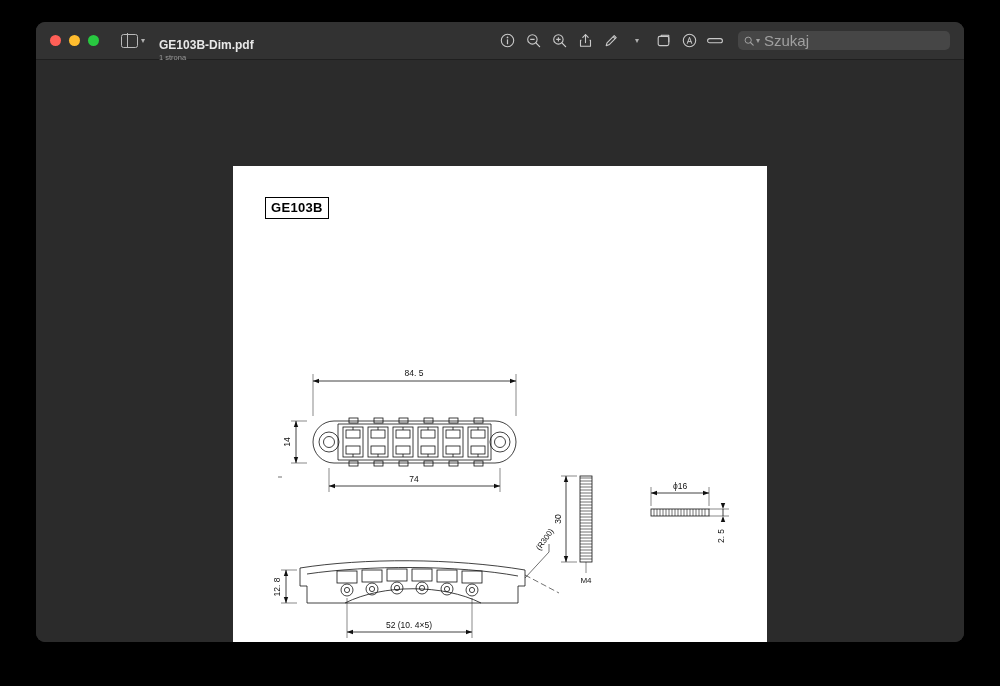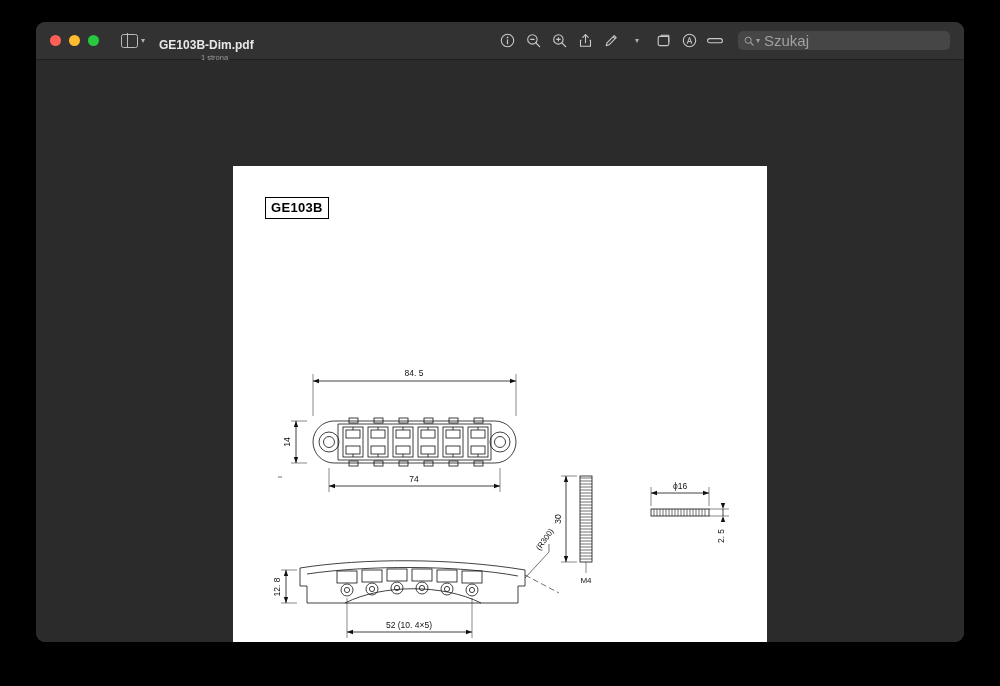--- a/index.html
+++ b/index.html
@@ -23,21 +23,21 @@
   .dot.yellow{background:#febc2e;}
   .dot.green{background:#28c840;}
 
   .sidebar-toggle{display:flex;align-items:center;gap:3px;margin-left:22px;color:#c8c8c8;}
   .sb-icon{width:15px;height:12px;border:1.3px solid #b9b9b9;border-radius:2.5px;position:relative;}
   .sb-icon:after{content:"";position:absolute;left:4.5px;top:-1.3px;bottom:-1.3px;width:1.3px;background:#b9b9b9;}
   .chev{font-size:8px;color:#b0b0b0;line-height:1;}
 
   .doc-meta{margin-left:14px;line-height:1.15;}
   .doc-title{font-size:12px;font-weight:bold;color:#e8e8e8;margin-top:21px;}
-  .doc-sub{font-size:7.5px;color:#9a9a9a;margin-top:1px;margin-left:42px;}
+  .doc-sub{font-size:7.5px;color:#9a9a9a;margin-top:1px;}
 
   .tools{position:absolute;right:14px;top:0;height:37px;display:flex;align-items:center;gap:0;}
   .tool{width:26px;height:26px;display:flex;align-items:center;justify-content:center;color:#c9c9c9;}
   .tool svg{display:block;}
   .tool .chev{font-size:8px;}
 
   .search{
     margin-left:10px;width:212px;height:19px;background:#464646;border-radius:5px;
     display:flex;align-items:center;padding:0 6px;gap:4px;box-sizing:border-box;
   }

